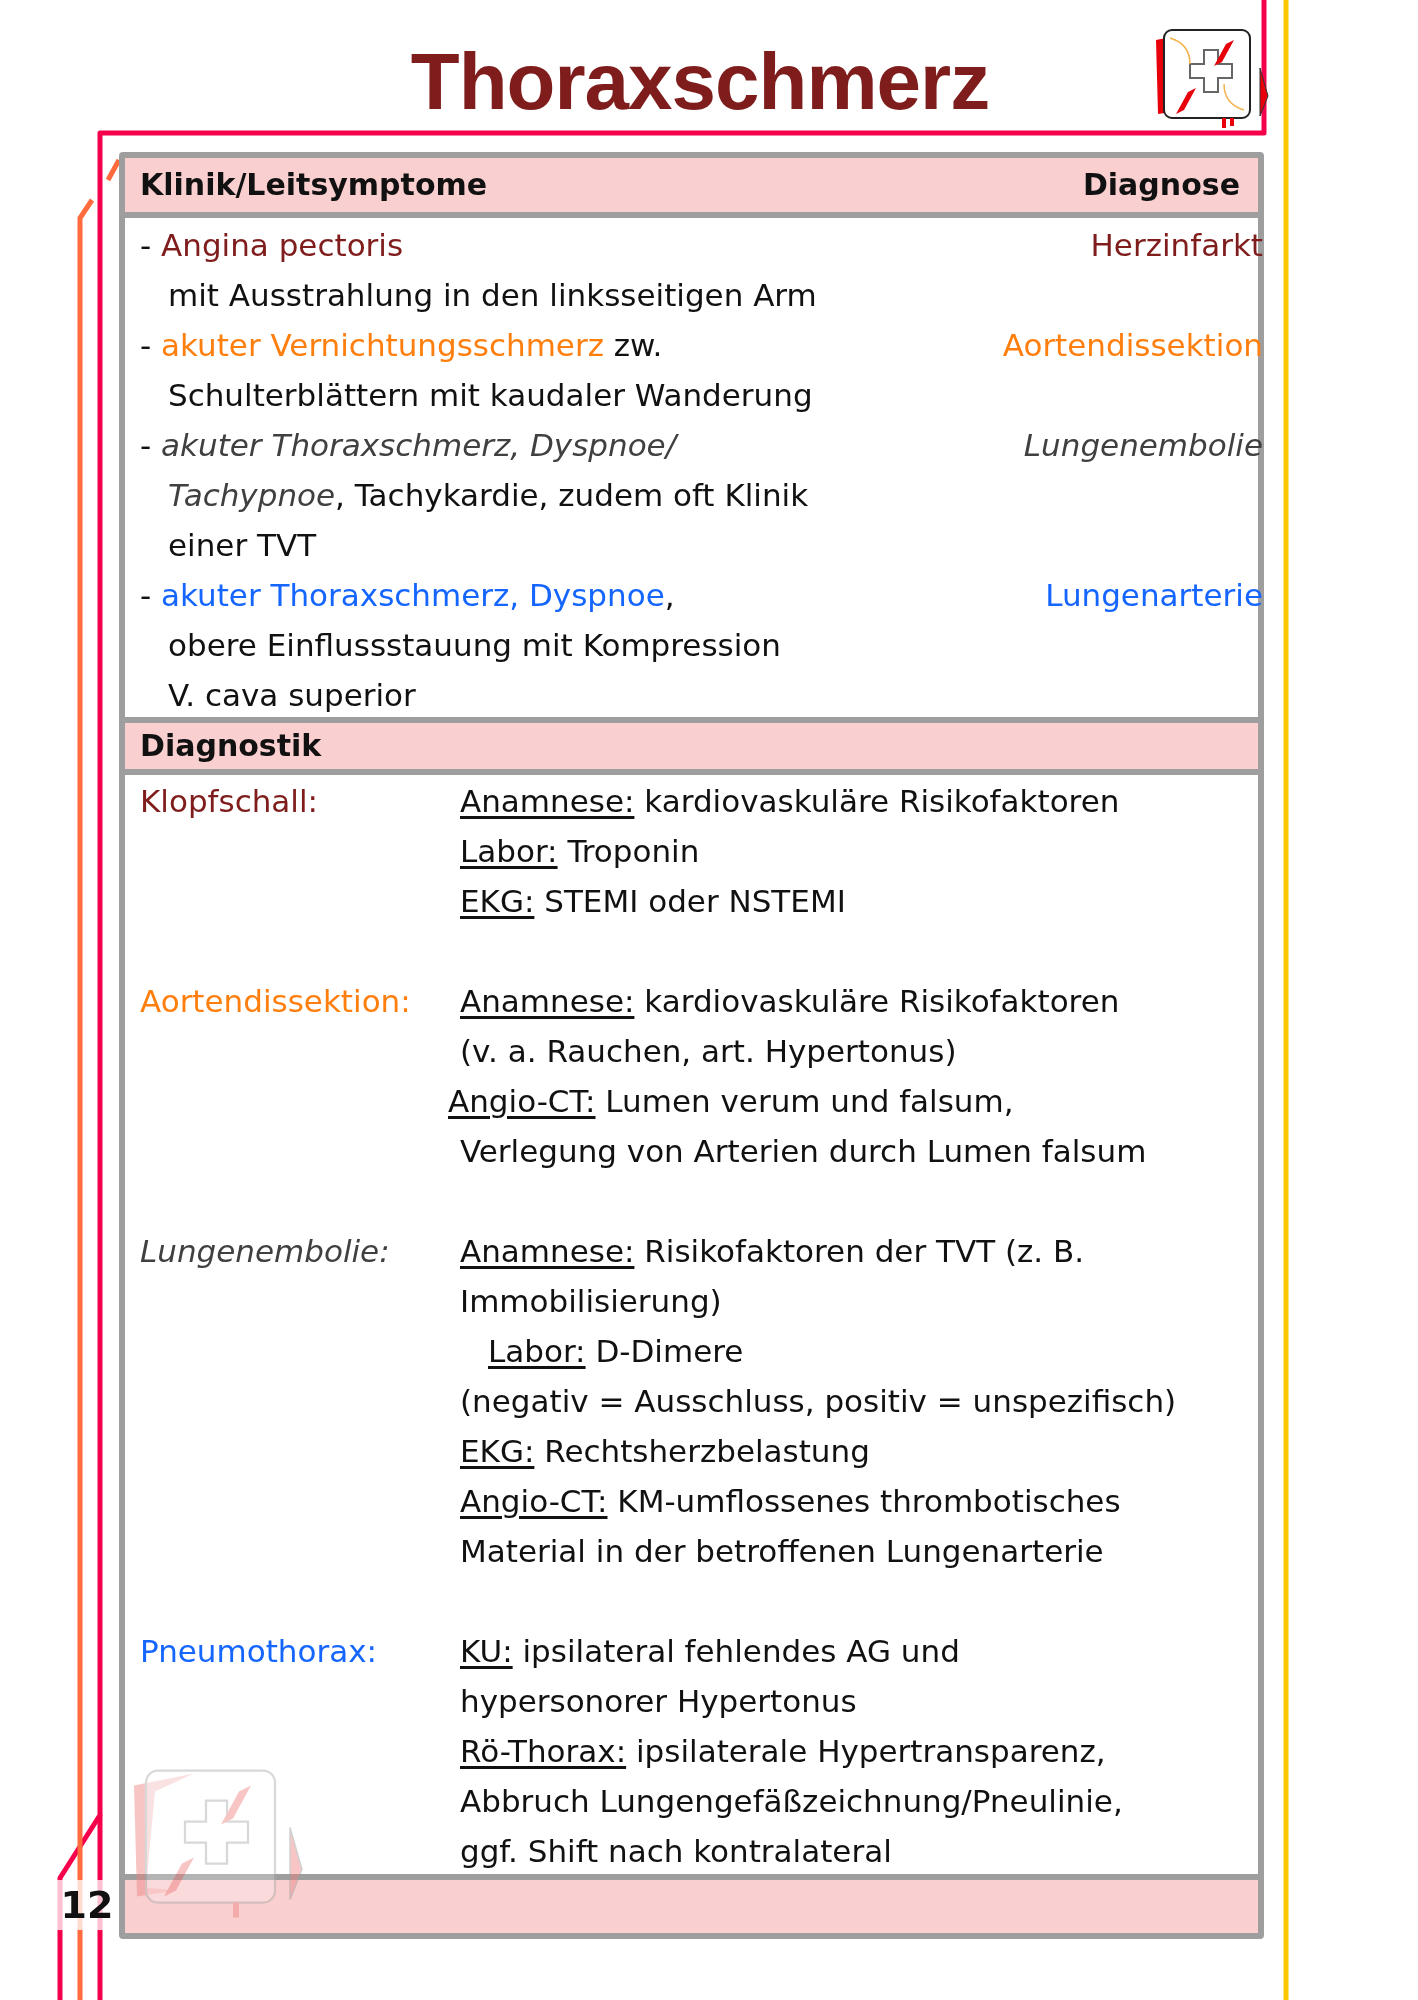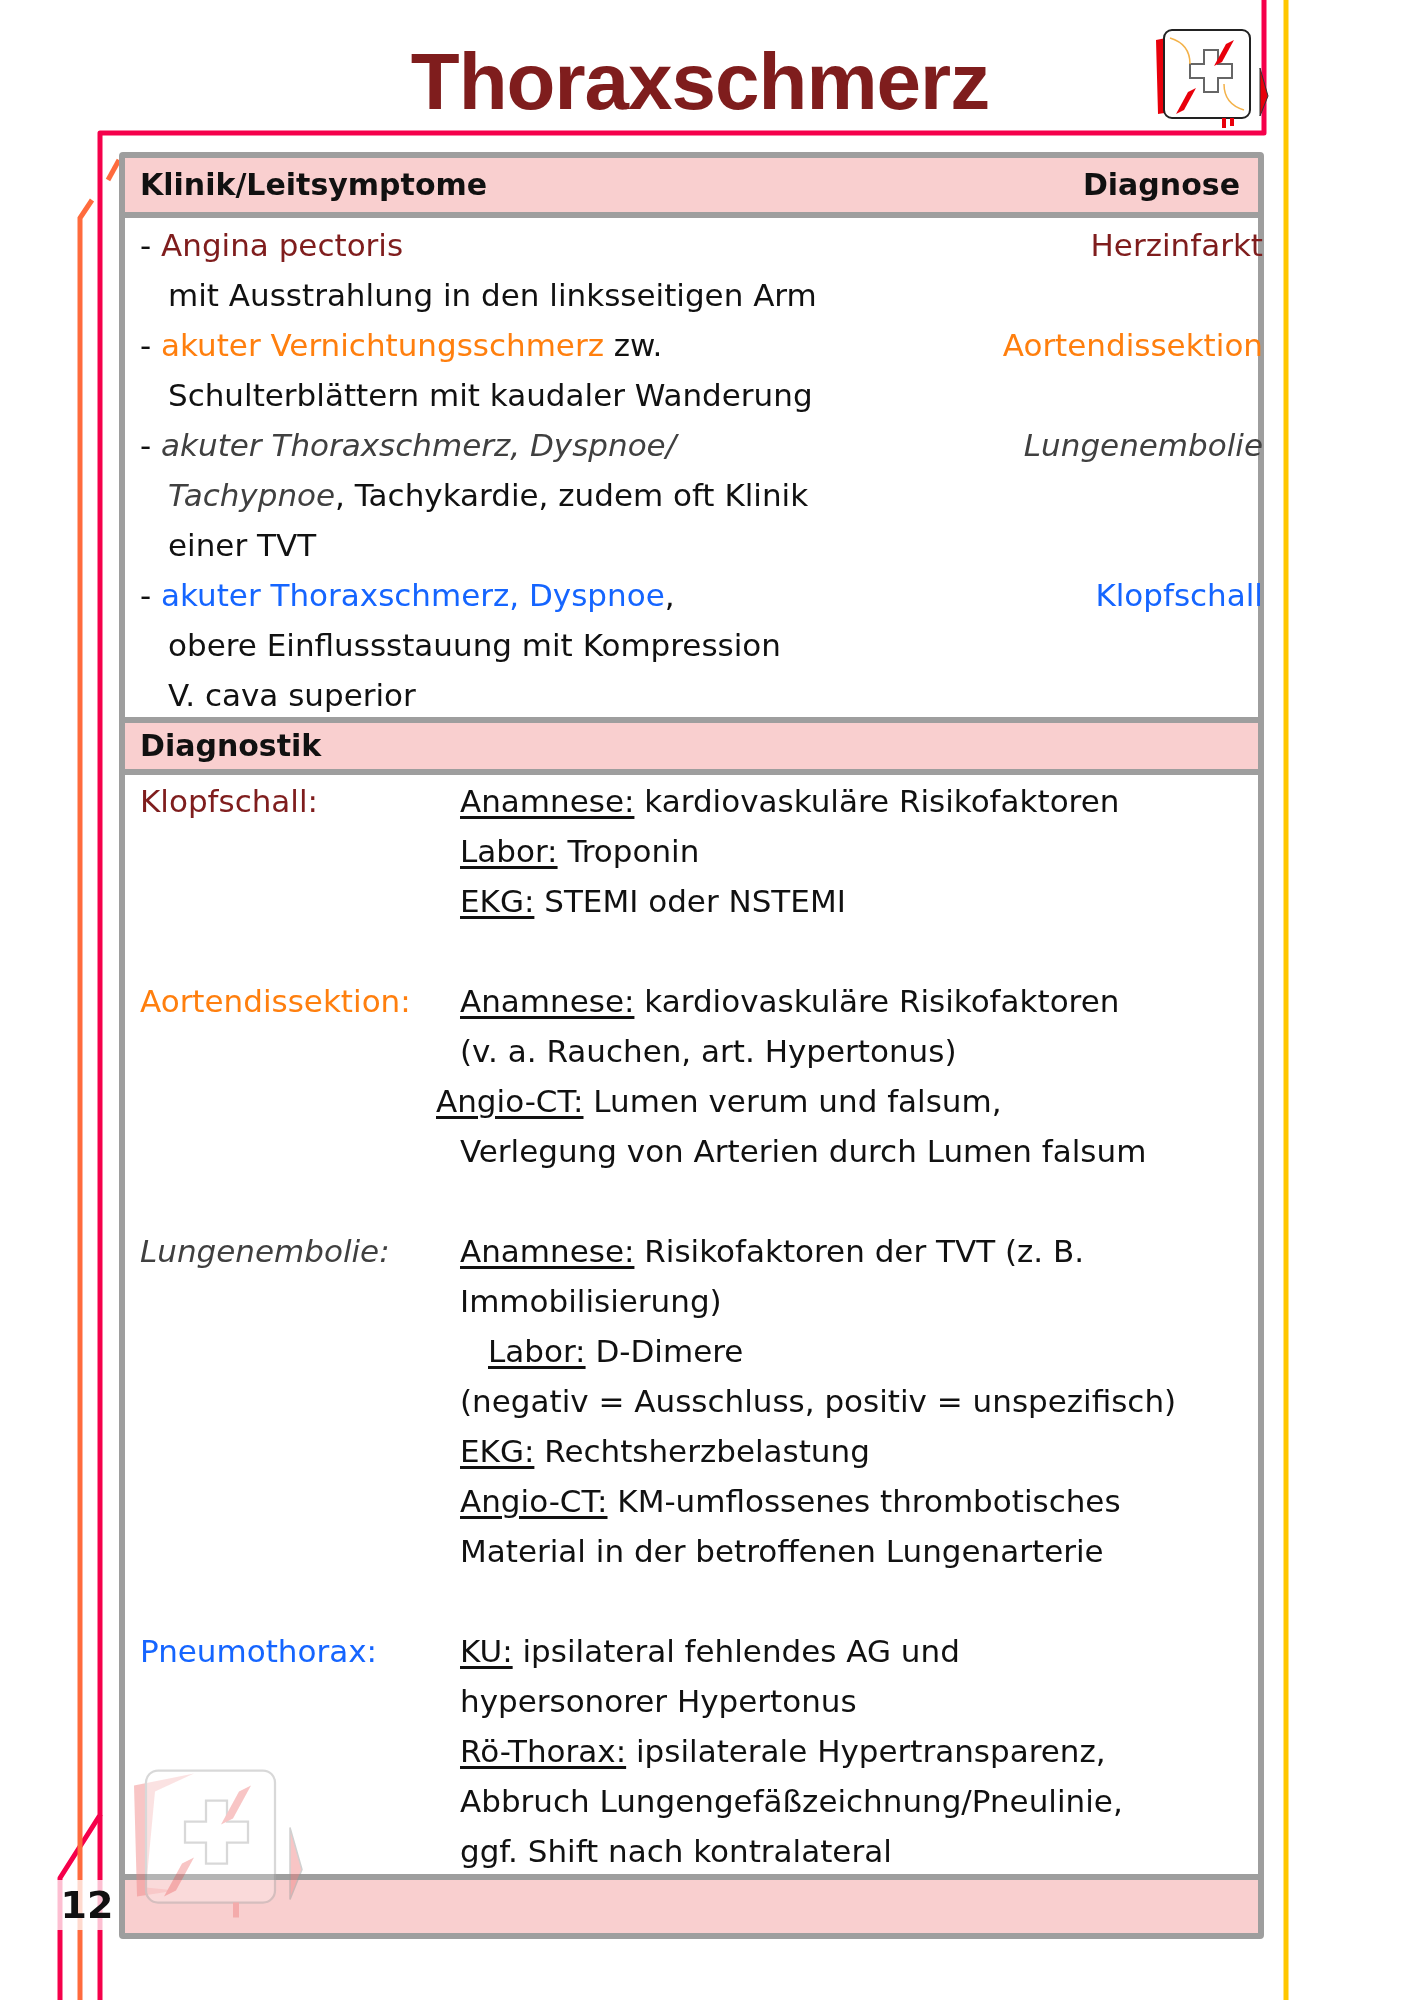--- a/index.html
+++ b/index.html
@@ -80,40 +80,40 @@
   <div class="row-text" style="left:140px;top:420px;"><span>- </span><span class="c-green">akuter Thoraxschmerz, Dyspnoe/</span></div>
   <div class="row-text" style="left:168px;top:470px;"><span class="c-green">Tachypnoe</span><span>, Tachykardie, zudem oft Klinik</span></div>
   <div class="row-text" style="left:168px;top:520px;">einer TVT</div>
   <div class="row-text right c-green" style="left:900px;width:363px;top:420px;">Lungenembolie</div>
 </div>
 
 <div>
   <div class="row-text" style="left:140px;top:570px;"><span>- </span><span class="c-blue">akuter Thoraxschmerz, Dyspnoe</span><span>,</span></div>
   <div class="row-text" style="left:168px;top:620px;">obere Einflussstauung mit Kompression</div>
   <div class="row-text" style="left:168px;top:670px;">V. cava superior</div>
-  <div class="row-text right c-blue" style="left:900px;width:363px;top:570px;">Klopfschall</div>
+  <div class="row-text right c-blue" style="left:900px;width:363px;top:570px;">Lungenarterie</div>
 </div>
 
 <div class="hr" style="top:717px;"></div>
 <div class="band" style="top:723px;height:46px;"></div>
 <div class="band-text" style="left:140px;top:726px;">Diagnostik</div>
 <div class="hr" style="top:769px;"></div>
 
 <div id="diag">
     <div>
       <div class="row-text c-red" style="left: 140px; top: 776px;">Klopfschall:</div>
       <div class="row-text" style="left: 460px; top: 776px;"><span class="u">Anamnese:</span><span> kardiovaskuläre Risikofaktoren</span></div>
       <div class="row-text" style="left: 460px; top: 826px;"><span class="u">Labor:</span><span> Troponin</span></div>
       <div class="row-text" style="left: 460px; top: 876px;"><span class="u">EKG:</span><span> STEMI oder NSTEMI</span></div>
     </div>
     <div>
       <div class="row-text c-orange" style="left: 140px; top: 976px;">Aortendissektion:</div>
       <div class="row-text" style="left: 460px; top: 976px;"><span class="u">Anamnese:</span><span> kardiovaskuläre Risikofaktoren</span></div>
       <div class="row-text" style="left: 460px; top: 1026px;"><span class="u"></span><span>(v. a. Rauchen, art. Hypertonus)</span></div>
-      <div class="row-text" style="left: 436px; top: 1076px;"><span class="u">Angio-CT:</span><span> Lumen verum und falsum,</span></div>
+      <div class="row-text" style="left: 448px; top: 1076px;"><span class="u">Angio-CT:</span><span> Lumen verum und falsum,</span></div>
       <div class="row-text" style="left: 460px; top: 1126px;"><span class="u"></span><span>Verlegung von Arterien durch Lumen falsum</span></div>
     </div>
     <div>
       <div class="row-text c-green" style="left: 140px; top: 1226px;">Lungenembolie:</div>
       <div class="row-text" style="left: 460px; top: 1226px;"><span class="u">Anamnese:</span><span> Risikofaktoren der TVT (z. B.</span></div>
       <div class="row-text" style="left: 460px; top: 1276px;"><span class="u"></span><span>Immobilisierung)</span></div>
       <div class="row-text" style="left: 460px; top: 1326px; margin-left: 28px;"><span class="u">Labor:</span><span> D-Dimere</span></div>
       <div class="row-text" style="left: 460px; top: 1376px;"><span class="u"></span><span>(negativ = Ausschluss, positiv = unspezifisch)</span></div>
       <div class="row-text" style="left: 460px; top: 1426px;"><span class="u">EKG:</span><span> Rechtsherzbelastung</span></div>
       <div class="row-text" style="left: 460px; top: 1476px;"><span class="u">Angio-CT:</span><span> KM-umflossenes thrombotisches</span></div>

